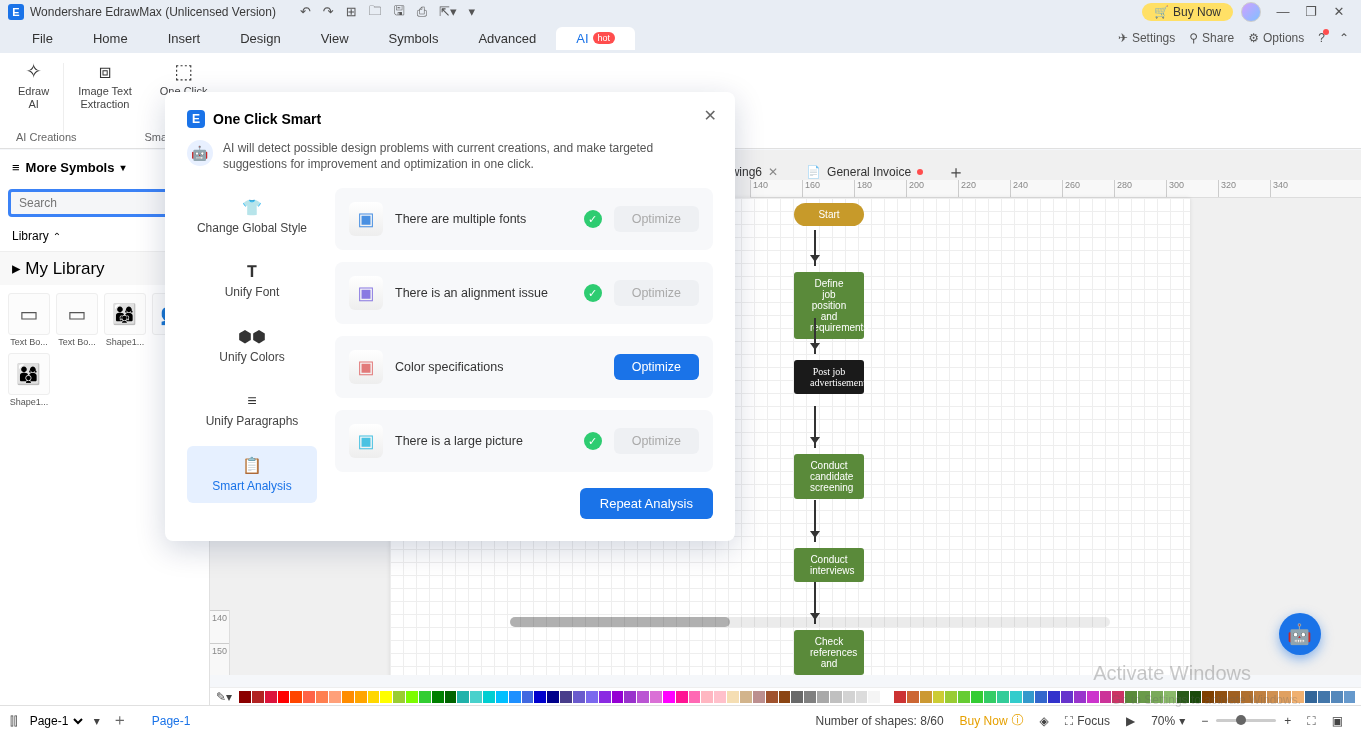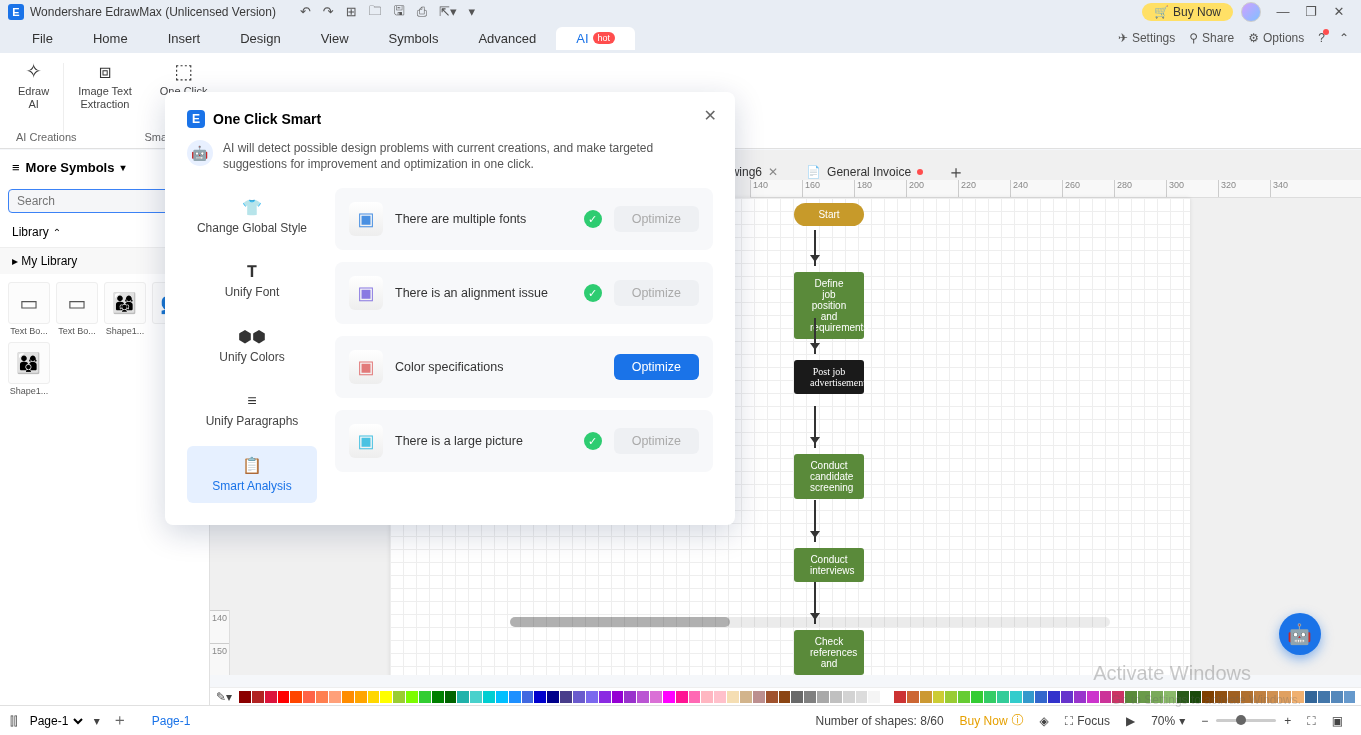--- a/index.html
+++ b/index.html
@@ -31,24 +31,24 @@
 .ribbon .rgroup { display:flex; flex-direction:column; align-items:center; padding:2px 14px; font-size:11px; color:#444; }
 .ribbon .rgroup .ricon { font-size:20px; height:24px; display:flex; align-items:center; justify-content:center; color:#333;}
 .ribbon .rgroup .rlabel { text-align:center; margin-top:2px; line-height:13px;}
 .ribbon-sub { position:absolute; top:131px; left:0px; font-size:11px; color:#666; display:flex;}
 .ribbon-sub div { padding:0 16px;}
 
 
 .sidebar { position:absolute; top:150px; left:0; width:210px; bottom:30px; background:#fff; border-right:1px solid #e0e0e0; display:flex; flex-direction:column;}
 .sidebar .moresym { padding:10px 12px; font-weight:600; font-size:13px; display:flex; align-items:center; gap:6px;}
 .sidebar .searchrow { padding:4px 8px; display:flex; gap:4px;}
-.sidebar .searchrow input { flex:1; border:1px solid #3b82f6; border-radius:4px; padding:4px 8px; font-size:12px; background:#f5f6f8;}
+.sidebar .searchrow input { flex:1; border:3px solid #3b82f6; border-radius:4px; padding:4px 8px; font-size:12px; background:#f5f6f8;}
 .sidebar .searchrow .sbtn { width:20px; background:#1a73e8; border-radius:4px; color:#fff; display:flex; align-items:center; justify-content:center; font-size:11px;}
 .sidebar .librow { padding:8px 12px; font-size:12px; display:flex; align-items:center; gap:4px; border-bottom:1px solid #eee;}
-.sidebar .mylib { padding:6px 12px; font-size:12px; display:flex; align-items:center; justify-content:space-between; background:#f8f8f8;}
+.sidebar .mylib { padding:6px 12px; font-size:17px; display:flex; align-items:center; justify-content:space-between; background:#f8f8f8;}
 .sidebar .thumbs { display:flex; flex-wrap:wrap; gap:6px; padding:8px;}
 .sidebar .thumb { width:42px; display:flex; flex-direction:column; align-items:center; font-size:9px; color:#555;}
 .sidebar .thumb .tbox { width:42px; height:42px; border:1px solid #eee; border-radius:3px; background:#fcfcfc; display:flex; align-items:center; justify-content:center; font-size:20px;}
 .sidebar .thumb .tlabel { margin-top:2px; white-space:nowrap; overflow:hidden; text-overflow:ellipsis; width:42px; text-align:center;}
 
 
 .canvas { position:absolute; top:150px; left:210px; right:0; bottom:60px; background:#f0f0f0; overflow:hidden;}
 .ruler-h { position:absolute; top:30px; left:20px; right:0; height:18px; background:#f8f8f8; border-bottom:1px solid #ddd; font-size:9px; color:#888; display:flex;}
 .ruler-h span { width:52px; text-align:left; padding-left:2px; border-left:1px solid #ccc;}
 .ruler-v { position:absolute; top:48px; left:0; width:20px; bottom:0; background:#f8f8f8; border-right:1px solid #ddd; font-size:9px; color:#888; display:flex; flex-direction:column;}
@@ -304,20 +304,21 @@
         <div class="pic" style="color:#e27a7a">▣</div>
         <div class="txt">Color specifications</div>
         <button class="obtn enabled">Optimize</button>
       </div>
       <div class="drow">
         <div class="pic" style="color:#4ac2e2">▣</div>
         <div class="txt">There is a large picture</div>
         <div class="check">✓</div>
         <button class="obtn disabled">Optimize</button>
       </div>
+      <button class="repeat">Repeat Analysis</button>
     </div>
   </div>
 </div>
 
 <div class="colorbar">
   <span class="cbicon">✎▾</span>
   <div id="swatches" style="display:flex;gap:1px;flex-wrap:nowrap;overflow:hidden">
       <div class="sw" style="background: rgb(139, 0, 0);"></div>
       <div class="sw" style="background: rgb(178, 34, 34);"></div>
       <div class="sw" style="background: rgb(220, 20, 60);"></div>

